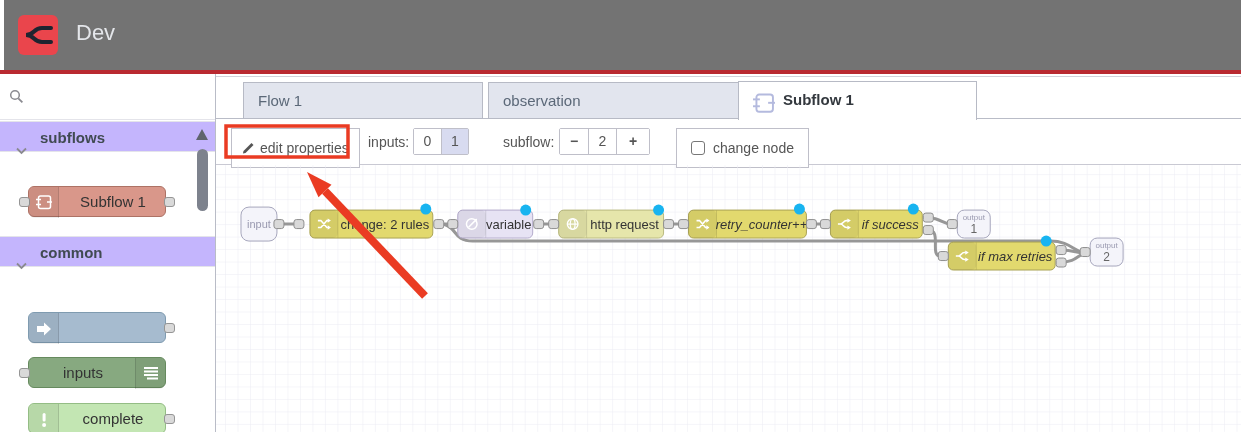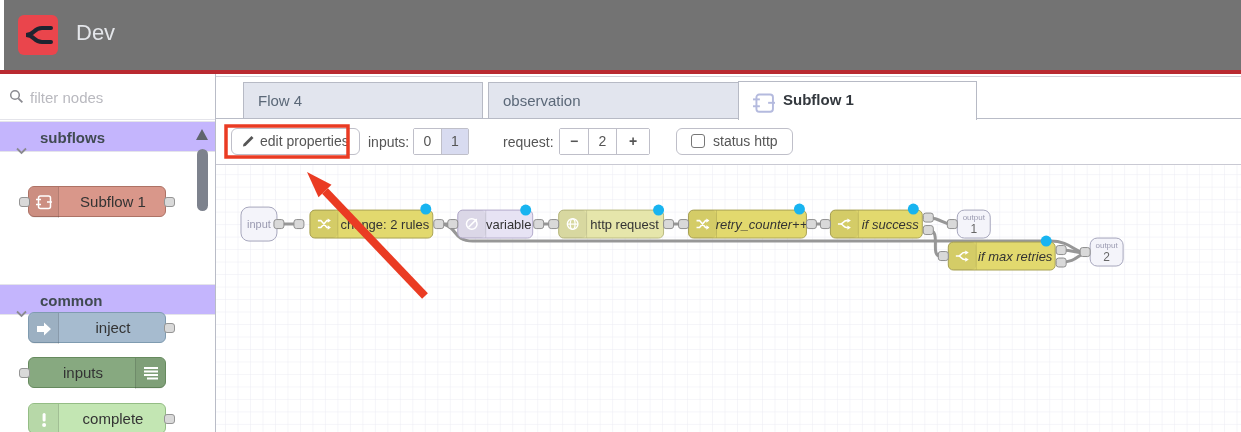--- a/index.html
+++ b/index.html
@@ -47,21 +47,21 @@
          font-size:15px; color:#5b6878; line-height:35px; padding-left:14px; }
   .tab.active { top:81px; height:39px; background:#fff; border-bottom:none; z-index:5;
                 color:#33383e; font-weight:bold; padding-left:44px; }
   .tab-dot { position:absolute; right:6px; top:6px; width:13px; height:13px; border-radius:50%;
              background:#18b4f0; border:1px solid #0d9fd6; }
   .tab-subflow-icon { position:absolute; left:14px; top:9px; }
 
   
   #toolbar { position:absolute; left:216px; top:119px; width:1025px; height:46px; background:#fff;
              border-bottom:1px solid #c9c9d3; }
-  .tbtn { position:absolute; top:9px; height:27px; background:#fff; border:1px solid #bfbfc9; border-radius:6px;
+  .tbtn { position:absolute; top:9px; height:40px; background:#fff; border:1px solid #bfbfc9; border-radius:0;
           font-size:14px; color:#555; line-height:25px; }
   .tlabel { position:absolute; top:15px; font-size:14px; color:#555; }
   .grp { position:absolute; top:9px; height:27px; border:1px solid #bfbfc9; border-radius:2px; display:flex; }
   .grp .cell { height:25px; line-height:25px; text-align:center; font-size:14px; color:#555; background:#fff; }
   .grp .cell + .cell { border-left:1px solid #bfbfc9; }
   .cell.sel { background:#d8dbf0; }
   .cell.op { font-weight:bold; }
   .chkbox { display:inline-block; width:14px; height:14px; border:1.5px solid #777; border-radius:3px;
             vertical-align:-2px; margin-right:8px; }
 
@@ -89,21 +89,20 @@
 <div id="red-stripe"></div>
 
 <div id="sidebar">
   <div id="filter-row">
     <span class="mag">
       <svg width="15" height="15" viewBox="0 0 15 15">
         <circle cx="6" cy="6" r="4.3" fill="none" stroke="#8a8a90" stroke-width="1.5"></circle>
         <line x1="9.3" y1="9.3" x2="13.4" y2="13.4" stroke="#8a8a90" stroke-width="1.8"></line>
       </svg>
     </span>
-    <input id="filter-input" placeholder="filter nodes" style="">
   </div>
 
   <div class="section-header" style="top:47px;">
     <span class="chev">
       <svg width="11" height="8" viewBox="0 0 11 8">
           <path d="M1,1.5 L5.5,6 L10,1.5" fill="none" stroke="#8a8a90" stroke-width="1.8"></path>
         </svg>
     </span>
     <span class="sec-label">subflows</span>
   </div>
@@ -115,37 +114,36 @@
       <svg width="16" height="15" viewBox="0 0 16 15">
         <rect x="2.5" y="1" width="12" height="12.5" rx="2" fill="none" stroke="#fff" stroke-width="1.5"></rect>
         <line x1="0" y1="4.5" x2="5" y2="4.5" stroke="#fff" stroke-width="1.5"></line>
         <line x1="0" y1="9.5" x2="5" y2="9.5" stroke="#fff" stroke-width="1.5"></line>
         <line x1="11" y1="7" x2="16" y2="7" stroke="#fff" stroke-width="1.5"></line>
       </svg>
     </span>
     <span class="pn-label" style="left:30px; width:108px;">Subflow 1</span>
   </div>
 
-  <div class="section-header" style="top:162px;margin-top:48px;">
+  <div class="section-header" style="top:162px;">
     <span class="chev">
       <svg width="11" height="8" viewBox="0 0 11 8">
           <path d="M1,1.5 L5.5,6 L10,1.5" fill="none" stroke="#8a8a90" stroke-width="1.8"></path>
         </svg>
     </span>
     <span class="sec-label">common</span>
   </div>
 
   <div class="palette-node" style="top:238px; background:#a6bbcf; border:1px solid #7f9bb0;">
     <span class="pport r"></span>
     <span class="pn-icon left">
       <svg width="16" height="16" viewBox="0 0 16 16">
           <polygon points="1,5 8,5 8,1.5 15,8 8,14.5 8,11 1,11" fill="#fff"></polygon>
         </svg>
     </span>
-    <span class="pn-label" style="left:30px; width:108px;">inject</span>
   </div>
 
   <div class="palette-node" style="top:283px; background:#87a980; border:1px solid #668a5e;">
     <span class="pport l"></span>
     <span class="pn-icon right">
       <svg width="16" height="15" viewBox="0 0 16 15">
         <rect x="1" y="1" width="14" height="2" fill="#fff"></rect>
         <rect x="1" y="4.5" width="14" height="2" fill="#fff"></rect>
         <rect x="1" y="8" width="14" height="2" fill="#fff"></rect>
         <rect x="4" y="11.5" width="11" height="2" fill="#fff"></rect>
@@ -167,21 +165,21 @@
 
   <div id="scroll-up"></div>
   <div id="scroll-thumb"></div>
 </div>
 <div id="sidebar-border"></div>
 
 <div id="tab-strip-topline"></div>
 <div id="tab-strip-bottomline"></div>
 
 <div class="tab" style="left:243px; width:240px;">
-  <span>Flow 4</span>
+  <span>Flow 1</span>
 </div>
 <div class="tab" style="left:488px; width:271px;">
   <span>observation</span>
   <span class="tab-dot"></span>
 </div>
 <div class="tab active" style="left:738px; width:239px;">
   <span class="tab-subflow-icon">
     <svg width="22" height="21" viewBox="0 0 16 15">
       <rect x="2.5" y="1" width="12" height="12.5" rx="2" fill="none" stroke="#b4bade" stroke-width="1.4"></rect>
       <line x1="0" y1="4.5" x2="5" y2="4.5" stroke="#b4bade" stroke-width="1.4"></line>
@@ -198,29 +196,29 @@
       <polygon points="1,13 1.6,10.2 10.2,1.6 12.4,3.8 3.8,12.4" fill="#555"></polygon>
     </svg><span>edit properties</span>
   </button>
 
   <span class="tlabel" style="left:152px;text-align:right;">inputs:</span>
   <div class="grp" style="left:197px;">
     <div class="cell" style="width:27px;">0</div>
     <div class="cell sel" style="width:27px;">1</div>
   </div>
 
-  <span class="tlabel" style="left:287px;">request:</span>
+  <span class="tlabel" style="left:287px;">subflow:</span>
   <div class="grp" style="left:343px;">
     <div class="cell op" style="width:28px;">−</div>
     <div class="cell" style="width:28px;">2</div>
     <div class="cell op" style="width:33px;">+</div>
   </div>
 
   <button class="tbtn" style="left:460px; padding:0 14px;">
-    <span class="chkbox"></span><span>status http</span>
+    <span class="chkbox"></span><span>change node</span>
   </button>
 
 </div>
 
 <svg id="canvas" viewBox="215 165 1026 267">
   <defs>
     <pattern id="grid" width="12.5" height="12.5" patternUnits="userSpaceOnUse">
       <path d="M12.5,0 V12.5 H0" fill="none" stroke="#ebebf3" stroke-width="1"></path>
     </pattern>
     <symbol id="ic-shuffle" viewBox="0 0 14 14">

